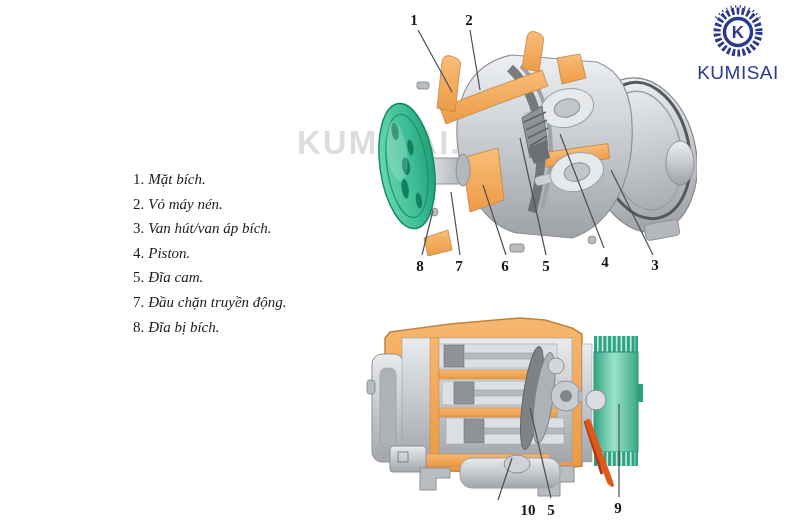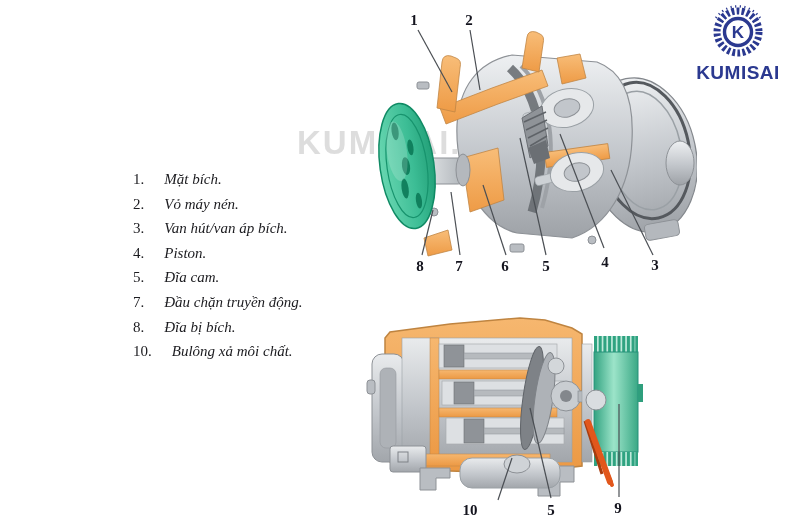--- a/index.html
+++ b/index.html
@@ -4,34 +4,34 @@
 <style>
   html,body{margin:0;padding:0;}
   .canvas{
     position:relative;width:800px;height:532px;background:#ffffff;
     overflow:hidden;font-family:"Liberation Serif","DejaVu Serif",serif;
   }
   
   .logo{position:absolute;left:690px;top:4px;width:96px;text-align:center;}
   .logo .brand{
     font-family:"Liberation Sans","DejaVu Sans",sans-serif;
-    font-weight:700;font-size:19px;letter-spacing:.5px;color:#2b3990;margin-top:-2px;
+    font-weight:400;font-size:19px;letter-spacing:.5px;color:#2b3990;margin-top:-2px;
   }
   
   .watermark{
     position:absolute;left:297px;top:124px;z-index:0;
     font-family:"Liberation Sans","DejaVu Sans",sans-serif;
     font-weight:700;font-size:33px;letter-spacing:2px;
     color:#bdbdbd;opacity:.5;
   }
   
   .parts-list{position:absolute;left:133px;top:167px;z-index:2;}
   .part-row{height:24.6px;line-height:24.6px;font-size:15px;color:#1b1b1f;white-space:nowrap;}
   .part-row .pnum{font-style:normal;}
-  .part-row .plabel{font-style:italic;margin-left:20px;}
+  .part-row .plabel{font-style:italic;margin-left:4px;}
   
   .fig{position:absolute;z-index:1;}
   #fig-top{left:362px;top:0px;}
   #fig-bottom{left:360px;top:308px;}
   
   .callout{
     position:absolute;z-index:3;transform:translateX(-50%);
     font-family:"Liberation Serif","DejaVu Serif",serif;
     font-weight:bold;font-size:15px;color:#14141e;
   }
@@ -55,21 +55,20 @@
   <div class="watermark">KUMISAI.VN</div>
 
   <div class="parts-list">
     <div class="part-row"><span class="pnum">1.</span><span class="plabel">Mặt bích.</span></div>
     <div class="part-row"><span class="pnum">2.</span><span class="plabel">Vỏ máy nén.</span></div>
     <div class="part-row"><span class="pnum">3.</span><span class="plabel">Van hút/van áp bích.</span></div>
     <div class="part-row"><span class="pnum">4.</span><span class="plabel">Piston.</span></div>
     <div class="part-row"><span class="pnum">5.</span><span class="plabel">Đĩa cam.</span></div>
     <div class="part-row"><span class="pnum">7.</span><span class="plabel">Đầu chặn truyền động.</span></div>
     <div class="part-row"><span class="pnum">8.</span><span class="plabel">Đĩa bị bích.</span></div>
-    <div class="part-row"><span class="pnum">10.</span><span class="plabel">Bulông xả môi chất.</span></div>
   </div>
 
   <svg id="fig-top" class="fig" width="335" height="280" viewBox="0 0 335 280">
     <defs>
       <linearGradient id="t-metal" x1="0" y1="0" x2="0" y2="1">
         <stop offset="0" stop-color="#eef0f2"></stop>
           <stop offset=".55" stop-color="#c2c6cb"></stop>
           <stop offset="1" stop-color="#9ea2a7"></stop>
       </linearGradient>
       <linearGradient id="t-orange" x1="0" y1="0" x2="0" y2="1">
@@ -282,17 +281,17 @@
   </svg>
 
   <span class="callout" style="left:414px;top:12px">1</span>
   <span class="callout" style="left:469px;top:12px">2</span>
   <span class="callout" style="left:420px;top:258px">8</span>
   <span class="callout" style="left:459px;top:258px">7</span>
   <span class="callout" style="left:505px;top:258px">6</span>
   <span class="callout" style="left:546px;top:258px">5</span>
   <span class="callout" style="left:605px;top:254px">4</span>
   <span class="callout" style="left:655px;top:257px">3</span>
-  <span class="callout" style="left:470px;top:502px">10</span>
+  <span class="callout" style="left:528px;top:502px">10</span>
   <span class="callout" style="left:551px;top:502px">5</span>
   <span class="callout" style="left:618px;top:500px">9</span>
 
 </div>
 
 </body></html>

